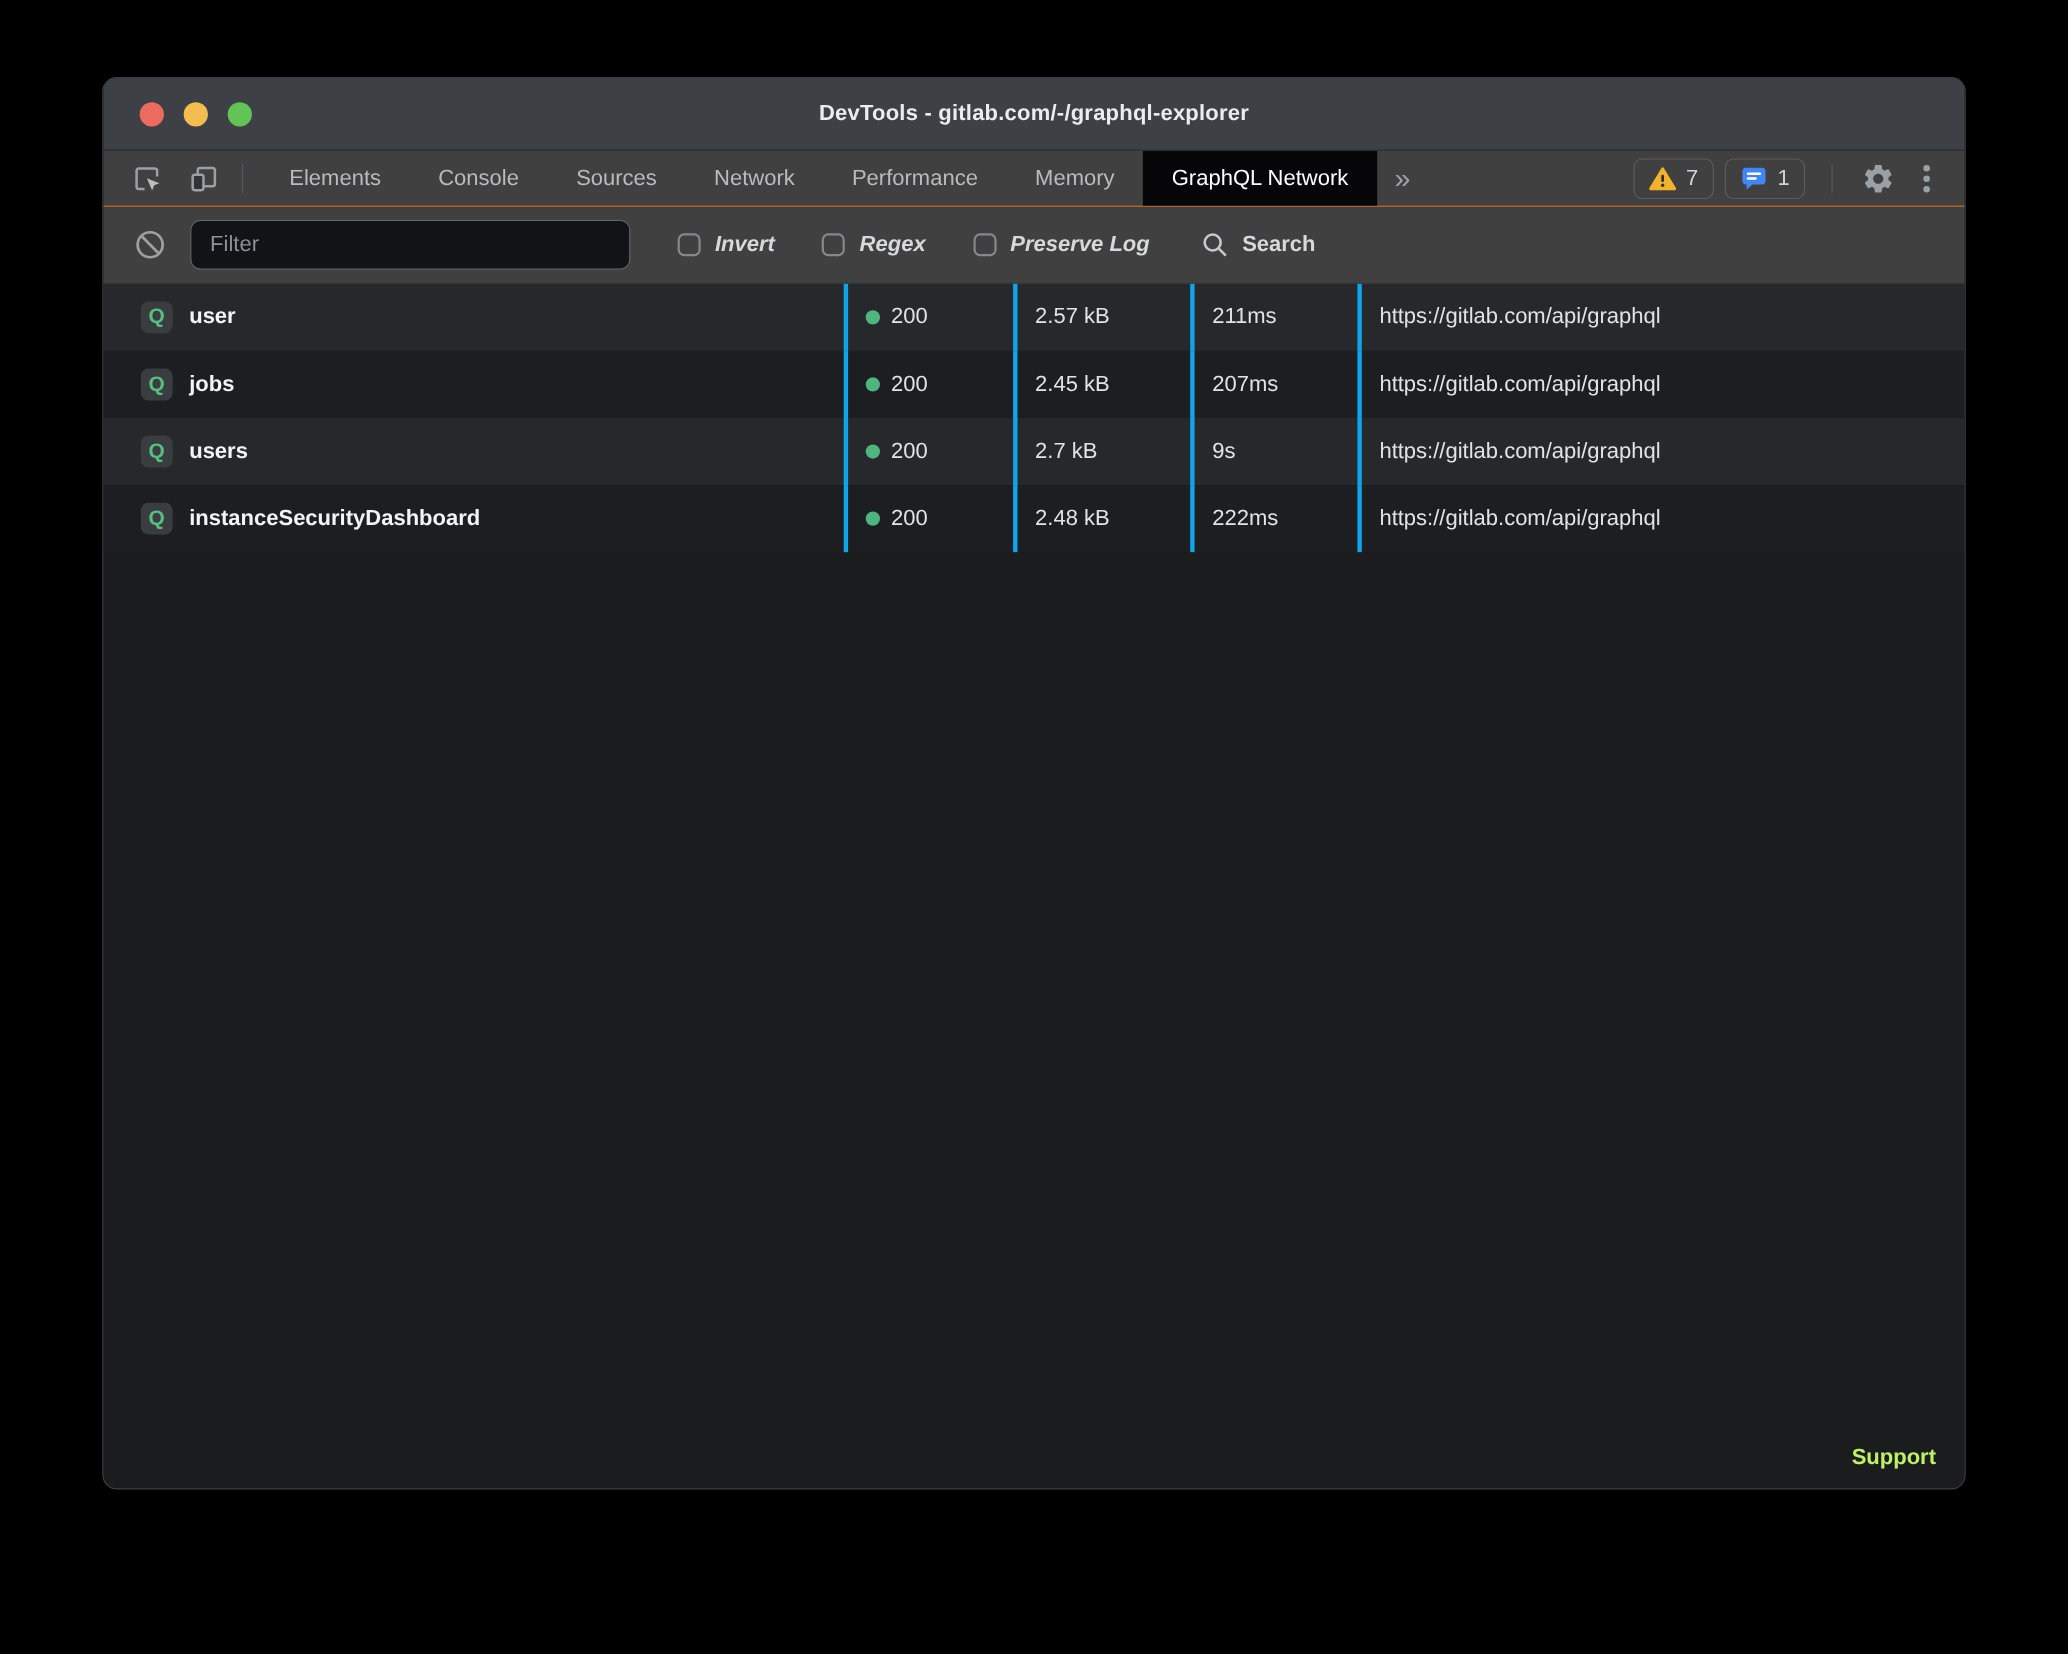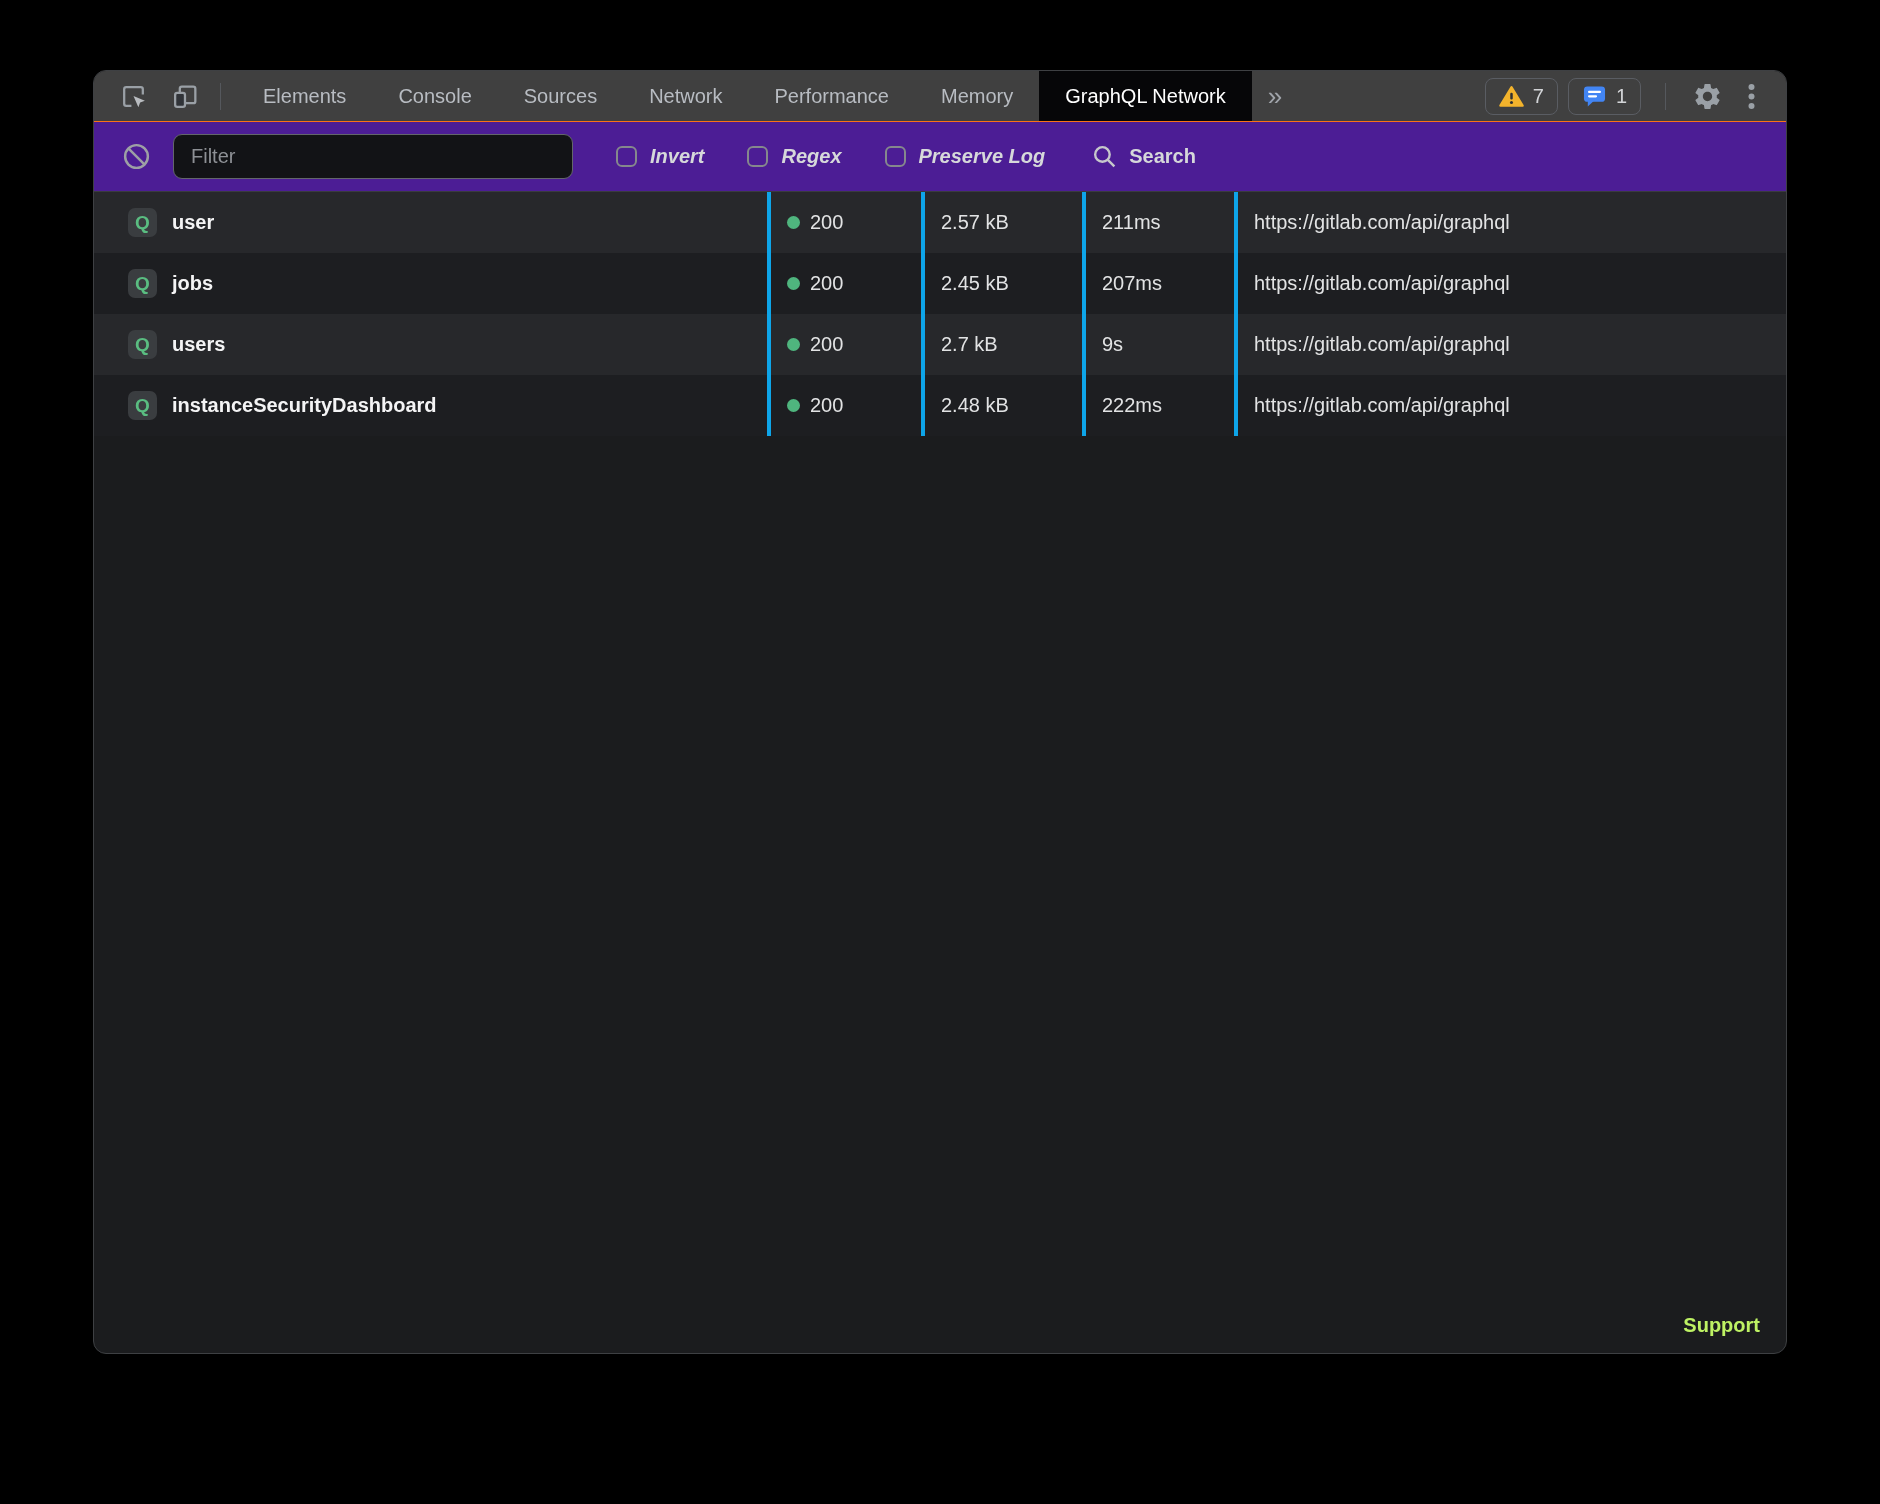--- a/index.html
+++ b/index.html
@@ -29,21 +29,21 @@
   .tabs { display:flex; align-items:stretch; height:100%; }
   .tab { display:flex; align-items:center; padding:0 26px; font-size:20px; color:#b8bcc2; white-space:nowrap; }
   .tab.selected { background:#060608; color:#ffffff; }
   .chevron { color:#a0a4aa; font-size:26px; padding:0 16px; display:flex; align-items:center; }
   .tabbar-right { margin-left:auto; display:flex; align-items:center; gap:10px; }
   .pill { display:flex; align-items:center; gap:9px; border:1px solid #5a5d63; border-radius:8px; height:37px; padding:0 13px; color:#d2d4d7; font-size:20px; }
   .tabbar-right .vdivider { margin:0 14px; }
   .icon-button { display:flex; align-items:center; justify-content:center; width:34px; height:34px; }
 
   
-  .filterbar { height:70px; flex:0 0 auto; background:#4c1d95; display:flex; align-items:center; padding:0 24px 0 27px; border-bottom:1px solid #3a3b3f; }
+  .filterbar { height:70px; flex:0 0 auto; background:#404040; display:flex; align-items:center; padding:0 24px 0 27px; border-bottom:1px solid #3a3b3f; }
   .block-icon { display:flex; align-items:center; margin-right:21px; }
   .filter-input { width:400px; height:45px; background:#121316; border:1px solid #63666b; border-radius:9px; color:#e8e8e8; font-size:20px; padding:0 17px; font-family:"Liberation Sans", sans-serif; outline:none; }
   .filter-input::placeholder { color:#8d9095; }
   .check-group { display:flex; align-items:center; gap:13px; margin-left:43px;font-style:italic; }
   .checkbox { width:21px; height:21px; border:2px solid #85888d; border-radius:6px; background:transparent; flex:0 0 auto; }
   .check-label { color:#d6d8da; font-size:20px; font-weight:600; white-space:nowrap; }
   .search-group { display:flex; align-items:center; gap:11px; margin-left:46px; }
 
   
   .grid-header { height:60px; flex:0 0 auto; display:flex; background:#28292d; border-bottom:1px solid #3c3e42; }
@@ -67,20 +67,28 @@
   .row-name { color:#f4f4f5; font-weight:bold; }
   .status-dot { width:13px; height:13px; border-radius:50%; background:#4fb57e; margin-right:10px; flex:0 0 auto; }
 
   .support-link { position:absolute; right:26px; bottom:16px; color:#bef264; font-weight:bold; font-size:20px; }
 </style>
 </head>
 <body>
 
 <div class="window">
 
+  <div class="titlebar">
+    <div class="traffic-lights">
+      <span class="tl tl-red"></span>
+      <span class="tl tl-yellow"></span>
+      <span class="tl tl-green"></span>
+    </div>
+    <div class="window-title">DevTools - gitlab.com/-/graphql-explorer</div>
+  </div>
 
   <div class="tabbar">
     <span class="toolbar-icon icon-inspect">
       <svg width="29" height="29" viewBox="0 0 28 28">
         <path d="M23 12 V7 a2 2 0 0 0 -2 -2 H7 a2 2 0 0 0 -2 2 v14 a2 2 0 0 0 2 2 h5" fill="none" stroke="#9aa0a6" stroke-width="2.2"></path>
         <path d="M14 13.5 l11 4.5 -4.6 1.7 -1.7 4.6 z" fill="#b9bcc0"></path>
       </svg>
     </span>
     <span class="toolbar-icon icon-device">
       <svg width="29" height="29" viewBox="0 0 28 28">

